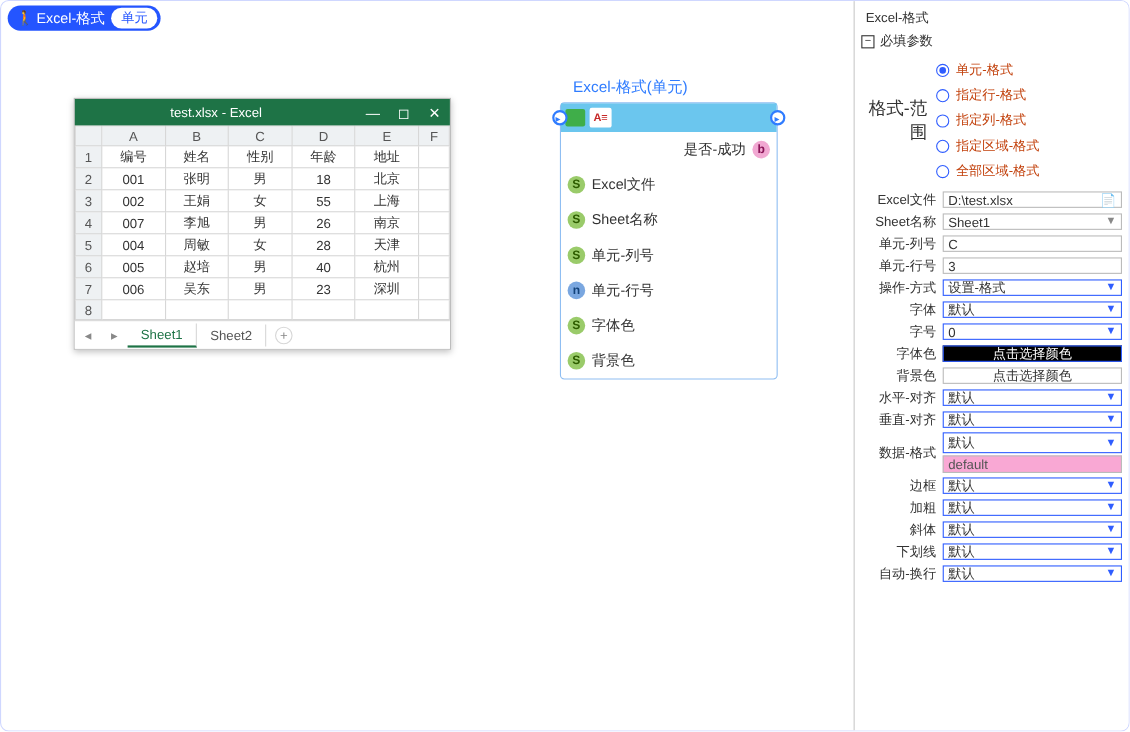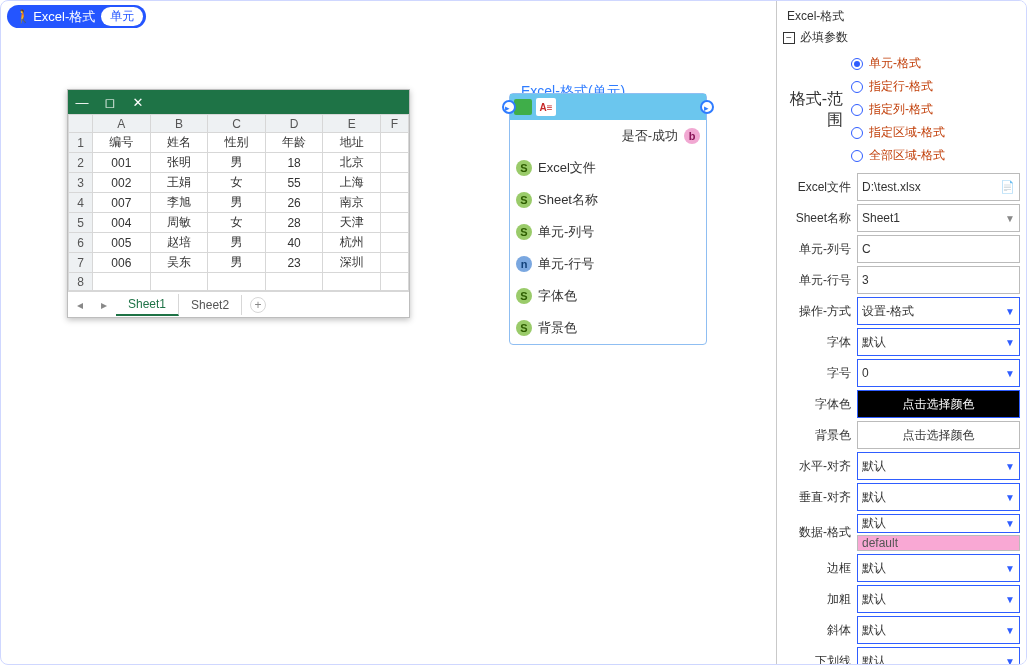--- a/index.html
+++ b/index.html
@@ -23,21 +23,21 @@
   .grid th{background:#eef1f3;color:#555;font-weight:normal;}
   .grid .rownum{background:#eef1f3;color:#555;width:24px;}
   .grid .colF{width:28px;}
   .sheet-tabs{display:flex;align-items:center;height:26px;border-top:1px solid #d7d7d7;font-size:12px;background:#fff;}
   .sheet-tabs .nav{width:24px;text-align:center;color:#888;}
   .sheet-tabs .tab{padding:3px 12px;border-right:1px solid #d7d7d7;color:#555;}
   .sheet-tabs .tab.active{color:#1e7346;border-bottom:2px solid #1e7346;}
   .sheet-tabs .plus{width:26px;text-align:center;color:#888;border:1px solid #d7d7d7;border-radius:50%;height:16px;width:16px;line-height:14px;margin-left:8px;font-size:12px;}
   
   
-  .node-title{position:absolute;top:82px;left:520px;font-size:14px;color:#2f7cff;}
+  .node-title{position:absolute;top:70px;left:520px;font-size:14px;color:#2f7cff;}
   .node{position:absolute;top:92px;left:508px;width:198px;background:#fff;border:1px solid #8fbef2;border-radius:4px;font-size:13px;}
   .node-head{background:#6bc6ee;height:26px;display:flex;align-items:center;padding:0 4px;position:relative;}
   .node-head .hicon{width:20px;height:18px;background:#fff;border-radius:2px;display:flex;align-items:center;justify-content:center;font-size:10px;color:#c62828;margin-left:4px;font-weight:bold;}
   .node-head .hicon::before{content:"";}
   .port{width:14px;height:14px;border-radius:50%;background:#fff;border:2px solid #2f7cff;position:absolute;top:6px;}
   .port.left{left:-8px;}
   .port.left::after{content:"▸";color:#2f7cff;font-size:9px;position:relative;left:1px;top:-3px;}
   .port.right{right:-8px;}
   .port.right::after{content:"▸";color:#2f7cff;font-size:9px;position:relative;left:2px;top:-3px;}
   .node-row{height:22px;display:flex;align-items:center;padding:16px 6px;color:#333;position:relative;}
@@ -53,21 +53,21 @@
   .rp-section{display:flex;align-items:center;font-size:12px;color:#333;margin:2px 0 6px 0;}
   .rp-section .toggle{width:12px;height:12px;border:1px solid #333;display:inline-flex;align-items:center;justify-content:center;font-size:10px;margin-right:5px;line-height:10px;}
   .radio-row{display:flex;align-items:center;margin:4px 0 6px 0;}
   .radio-label{width:60px;text-align:right;font-size:16px;color:#333;margin-right:8px;}
   .radios{display:flex;flex-direction:column;}
   .radio{display:flex;align-items:center;font-size:12px;color:#c2410c;margin:3px 0;}
   .radio .circ{width:12px;height:12px;border:1px solid #2f5dff;border-radius:50%;margin-right:6px;display:inline-flex;align-items:center;justify-content:center;}
   .radio.checked .circ::after{content:"";width:6px;height:6px;border-radius:50%;background:#2f5dff;}
   .field{display:flex;align-items:center;margin:3px 0;}
   .field .flabel{width:68px;text-align:right;font-size:12px;color:#333;margin-right:6px;}
-  .field .finput{flex:1;height:28px;border:1px solid #2f5dff;background:#fff;font-size:12px;padding:0 4px;display:flex;align-items:center;justify-content:space-between;color:#333;}
+  .field .finput{flex:1;height:15px;border:1px solid #2f5dff;background:#fff;font-size:12px;padding:0 4px;display:flex;align-items:center;justify-content:space-between;color:#333;}
   .field .finput.gray{border:1px solid #bbb;}
   .field .finput.black{background:#000;color:#fff;justify-content:center;font-weight:normal;}
   .field .finput.white{justify-content:center;}
   .field .finput.static{border:1px solid #bbb;background:#f9a8d4;color:#555;}
   .caret{color:#2f5dff;font-size:10px;}
   .doc-icon{color:#555;font-size:12px;}
 </style>
 </head>
 <body>
 
@@ -75,20 +75,21 @@
   <div class="left-pane">
 
     <div class="top-tag">
       <span class="person">🚶</span>
       <span>Excel-格式</span>
       <span class="pill">单元</span>
     </div>
 
     <div class="excel">
       <div class="excel-title">
+        <span class="tname">test.xlsx  -  Excel</span>
         <span class="wbtn">—</span>
         <span class="wbtn">◻</span>
         <span class="wbtn">✕</span>
       </div>
       <table class="grid">
         <tbody>
             <tr>
           <th class="rownum"></th>
           <th>A</th>
           <th>B</th>

